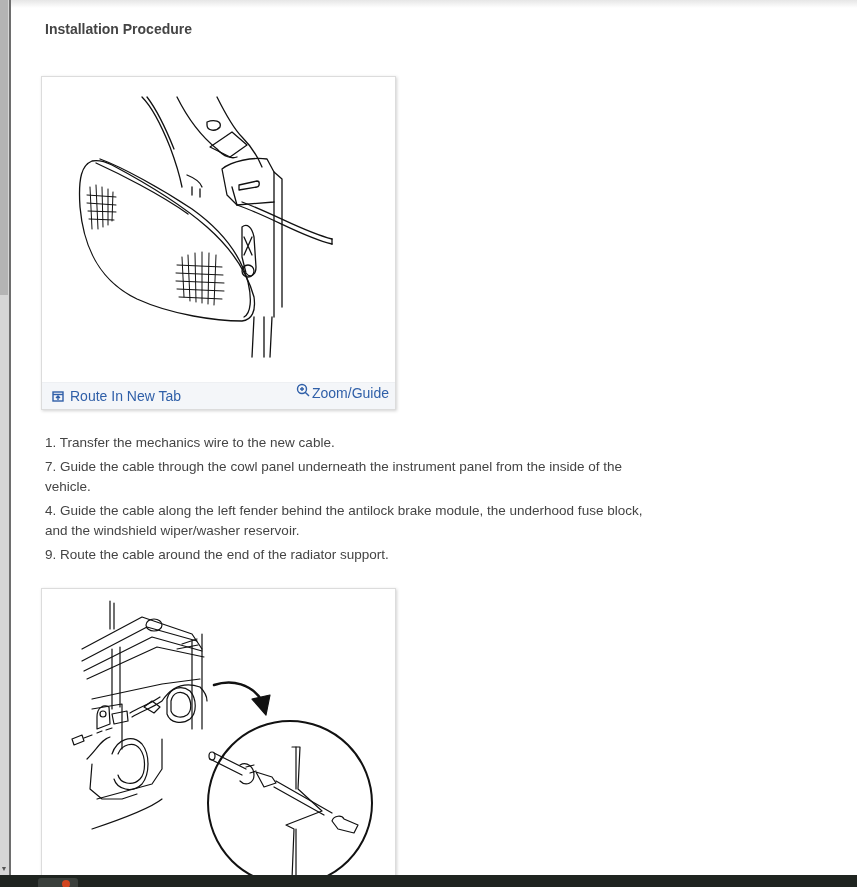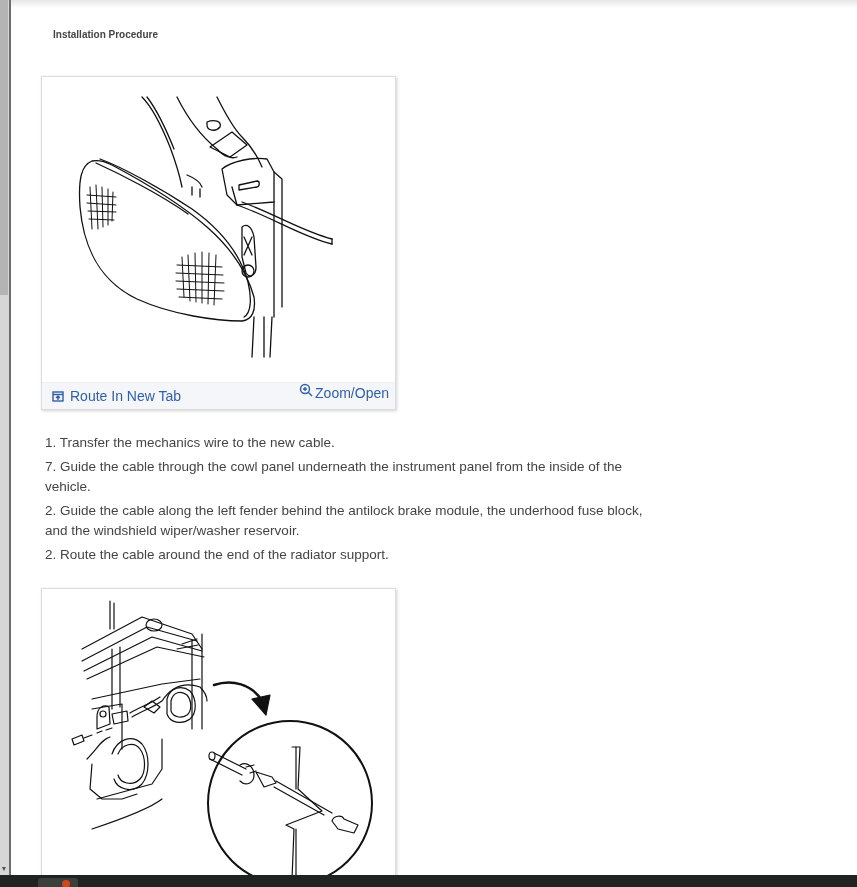--- a/index.html
+++ b/index.html
@@ -26,22 +26,22 @@
     background:#6e6e6e;
   }
   .top-shadow {
     position:absolute; left:11px; right:0; top:0; height:8px;
     background:linear-gradient(#e6e6e6, rgba(255,255,255,0));
   }
   .content {
     position:absolute; left:41px; top:0; width:620px;
   }
   h2.section-title {
-    position:absolute; left:0; top:17px; margin:12px;
-    font-size:10px; font-weight:bold; color:#444; white-space:nowrap;
+    position:absolute; left:0; top:17px; margin:4px;
+    font-size:14px; font-weight:bold; color:#444; white-space:nowrap;
   }
   .figure-card {
     position:absolute; left:0; width:353px;
     border:1px solid #dcdcdc;
     box-shadow:1px 1px 3px rgba(0,0,0,0.18);
     background:#fff;
   }
   .figure-card.f1 { top:76px; height:332px; }
   .figure-card.f2 { top:588px; height:300px; }
   .figure-img { position:absolute; left:0; top:0; width:353px; }
@@ -139,30 +139,30 @@
           <path d="M 6 9 L 6 5 M 4 7 L 6 5 L 8 7"></path>
         </svg>
         <span>Route In New Tab</span>
       </div>
       <div class="tb-link right">
         <svg class="tb-icon" style="margin-right:2px; margin-top:-6px" width="14" height="14" viewBox="0 0 14 14" fill="none" stroke="#2f5fa8" stroke-width="1.4">
           <circle cx="6" cy="6" r="4.5"></circle>
           <path d="M 9.2 9.2 L 13 13"></path>
           <path d="M 4 6 L 8 6 M 6 4 L 6 8"></path>
         </svg>
-        <span>Zoom/Open</span>
+        <span>Zoom/Guide</span>
       </div>
     </div>
   </div>
 
   <div class="steps">
     <p> 1. Transfer the mechanics wire to the new cable.</p>
     <p> 7. Guide the cable through the cowl panel underneath the instrument panel from the inside of the vehicle.</p>
-    <p> 2. Guide the cable along the left fender behind the antilock brake module, the underhood fuse block, and the windshield wiper/washer reservoir.</p>
-    <p> 2. Route the cable around the end of the radiator support.</p>
+    <p> 4. Guide the cable along the left fender behind the antilock brake module, the underhood fuse block, and the windshield wiper/washer reservoir.</p>
+    <p> 9. Route the cable around the end of the radiator support.</p>
   </div>
 
   <div class="figure-card f2">
     <svg class="figure-img" viewBox="0 0 353 300" fill="none" stroke="#111" stroke-width="1.2" stroke-linejoin="round" stroke-linecap="round">
 
       <path d="M 68 12 L 68 40 M 72 14 L 72 40"></path>
 
       <path d="M 40 60 L 100 28 L 150 45 L 160 60"></path>
       <path d="M 40 72 L 105 38 L 155 52"></path>
       <path d="M 42 82 L 110 48 L 160 62"></path>

